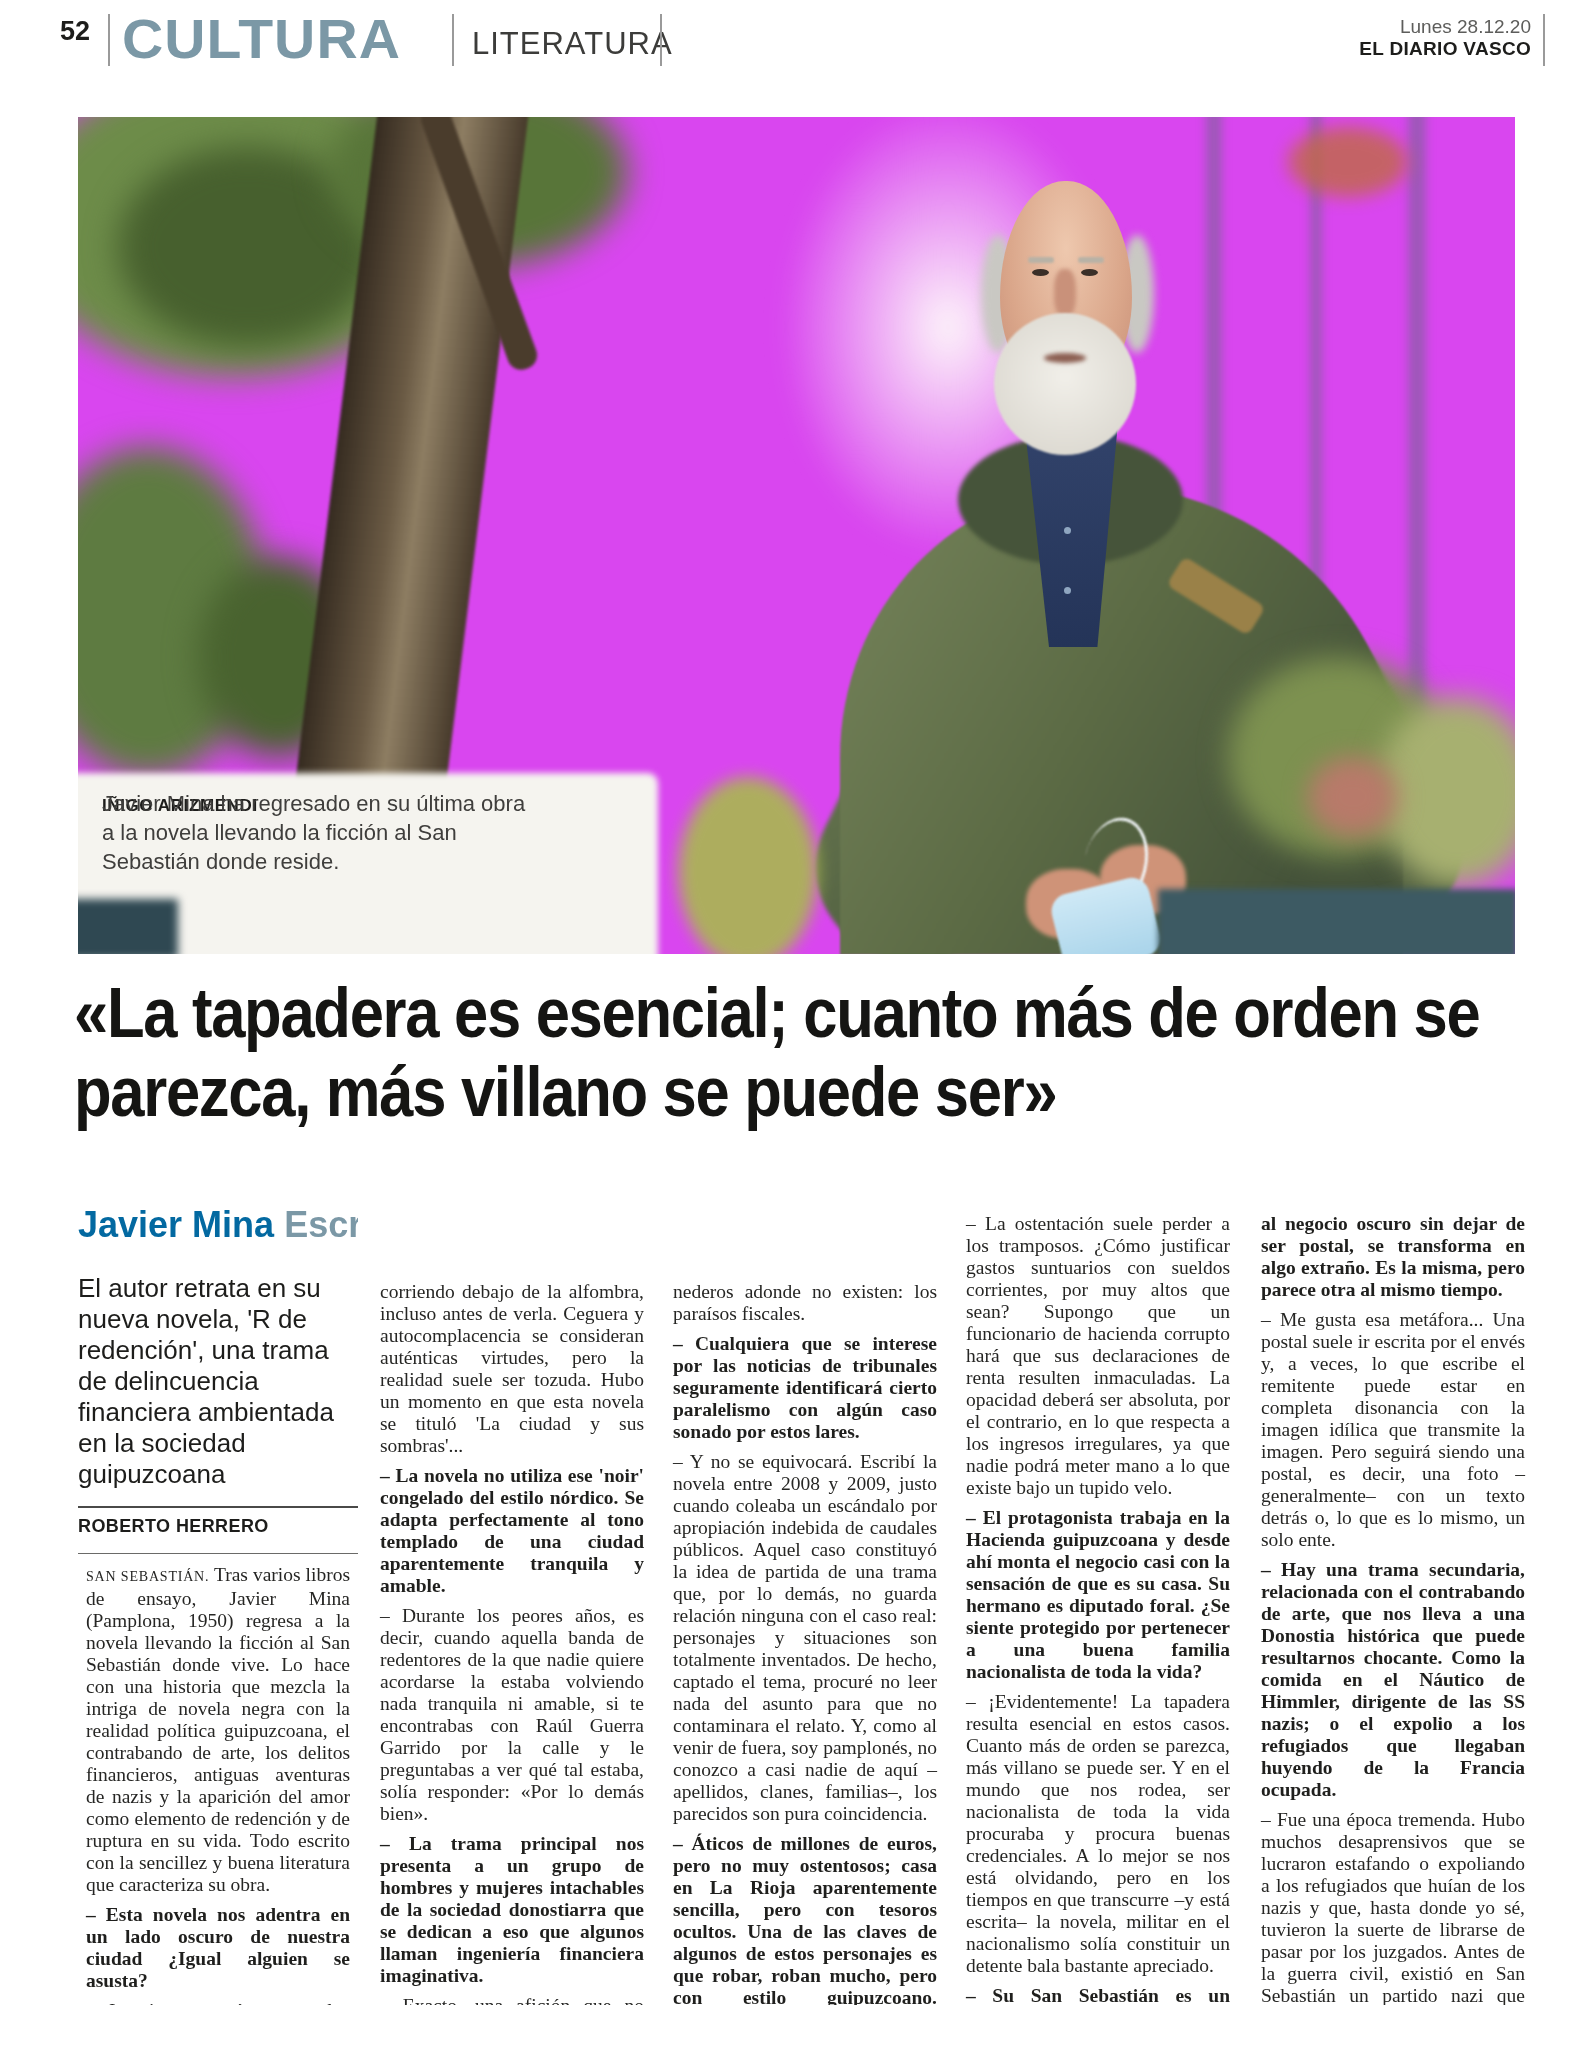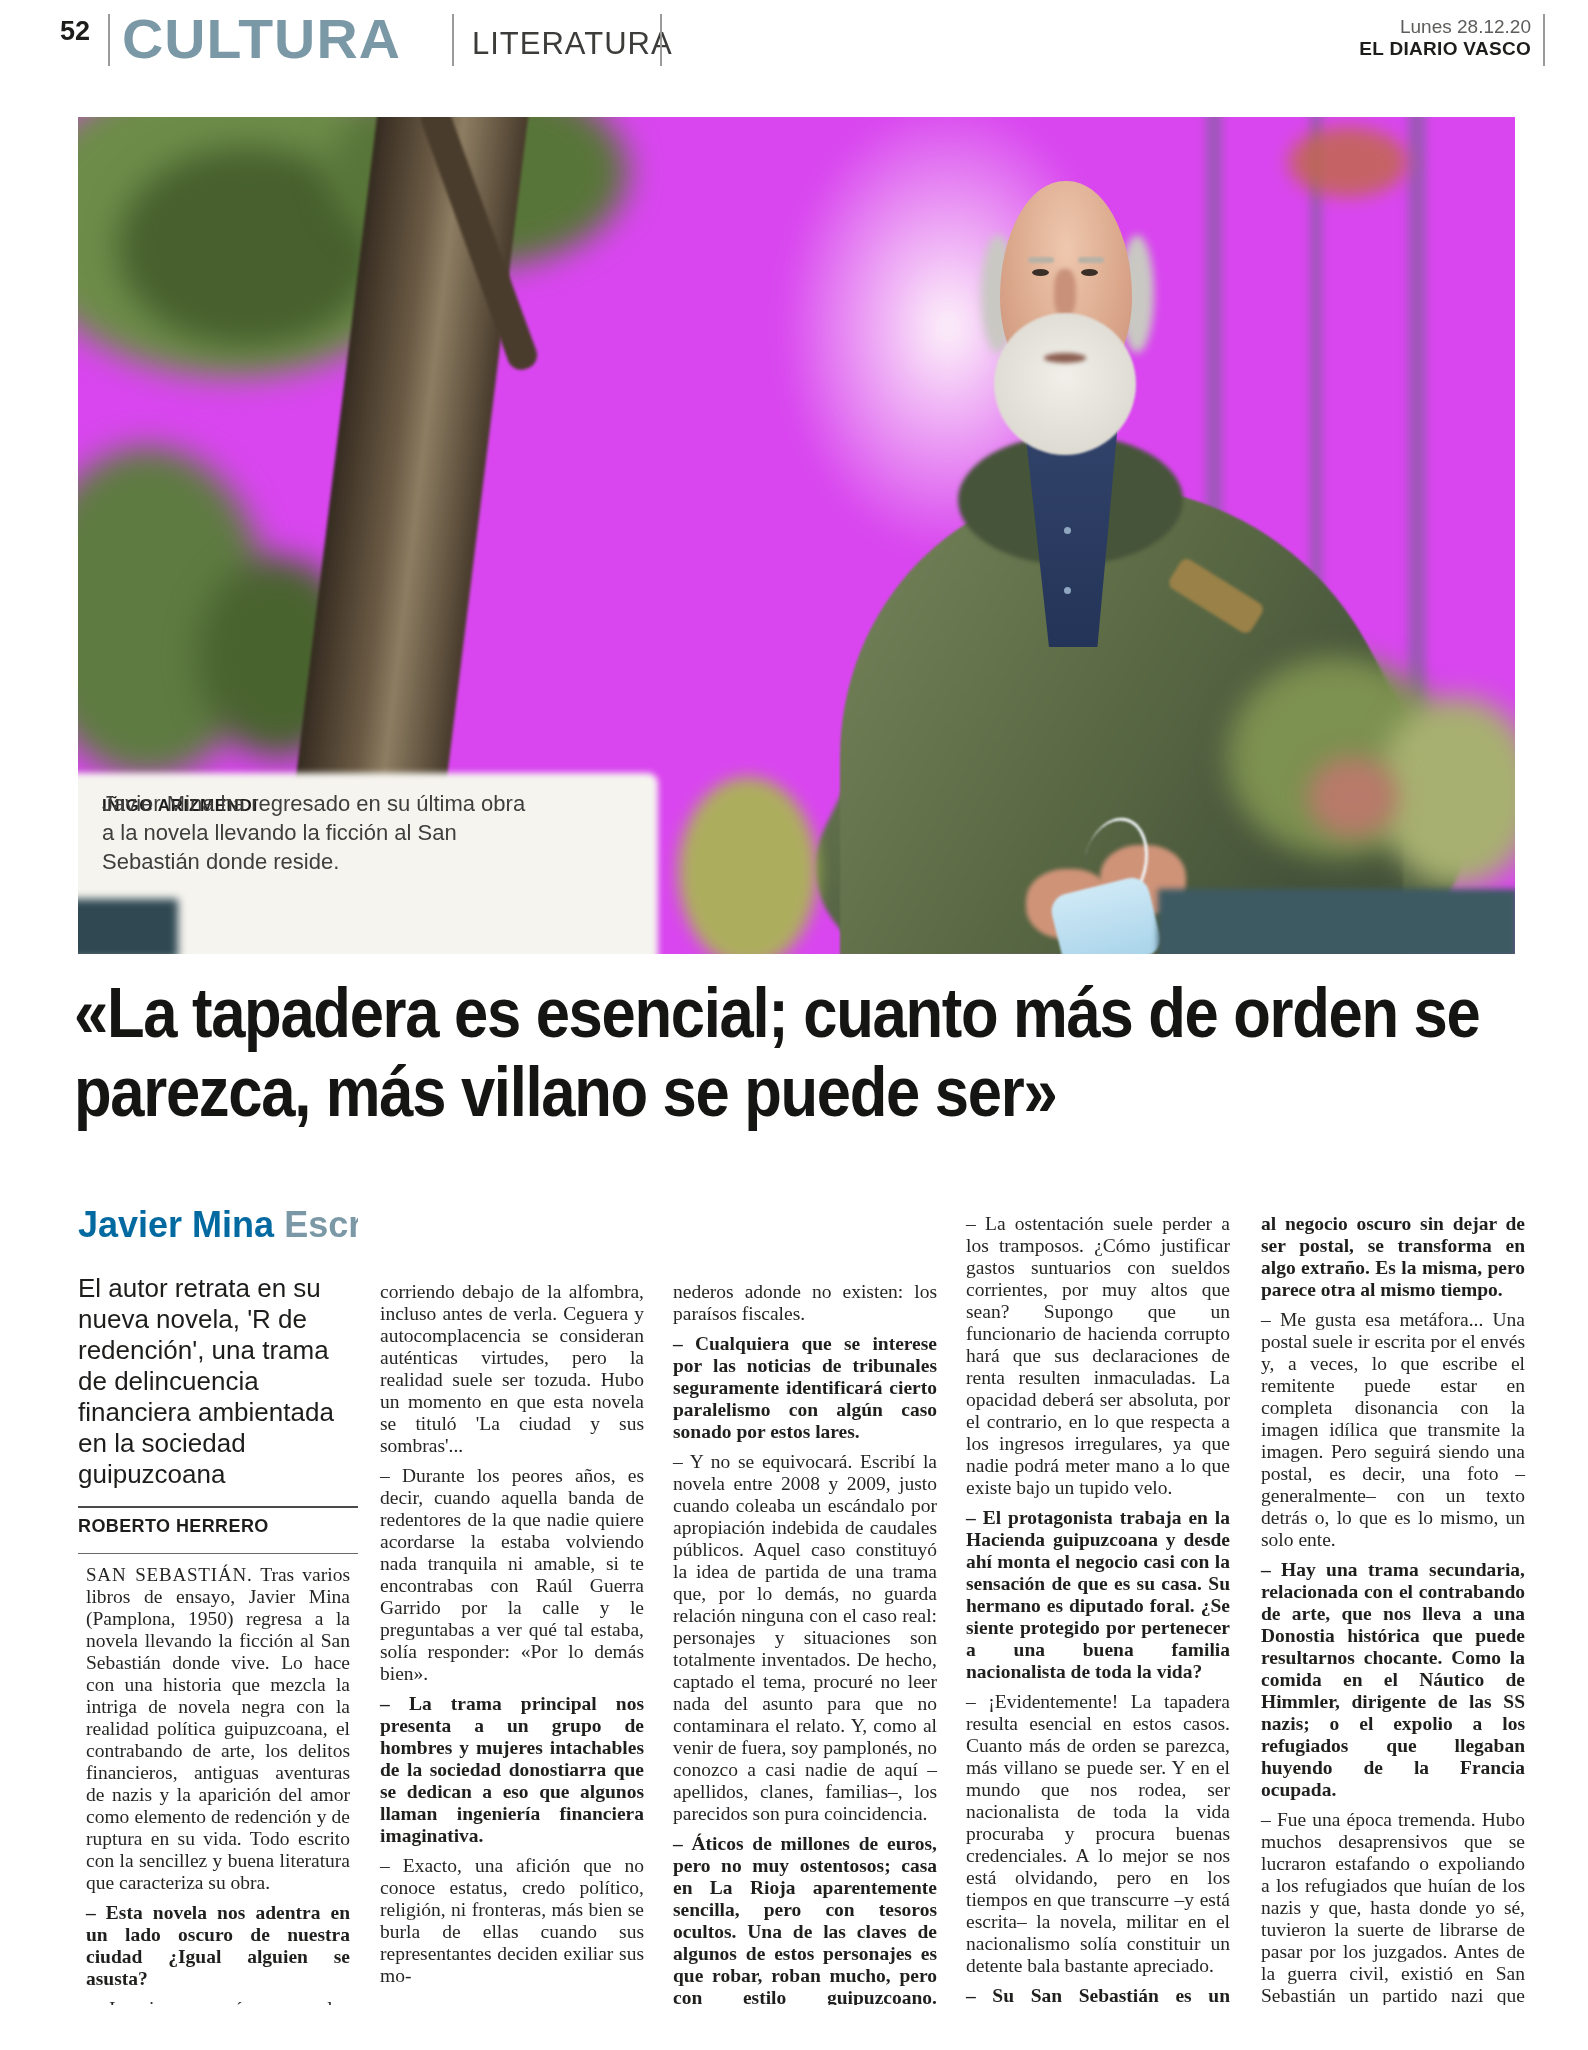--- a/index.html
+++ b/index.html
@@ -112,21 +112,21 @@
   .byline .name{color:#0369a1;} .byline .role{color:#7b98a6;}
   .lead{margin:28px 0 0 0;font-size:26px;line-height:31px;color:#1d1d1b;}
   .rule{height:2px;background:#4a4a48;margin:16px 0 0 0;}
   .rule.thin{height:1px;background:#6a6a68;}
   .author{margin-top:8px;font-size:18px;font-weight:bold;letter-spacing:.4px;color:#1d1d1b;}
   .body{font-family:"Liberation Serif","DejaVu Serif",serif;font-size:19.5px;line-height:22px;
         color:#262624;text-align:justify;hyphens:auto;-webkit-hyphens:auto;}
   .c0 .body{margin-top:10px;}
   .body p{margin:8px;}
   .body p.question{font-weight:bold;color:#1f1f1d;}
-  .dateline{font-size:19px;letter-spacing:.8px;}
+  .dateline{font-size:14px;letter-spacing:.8px;}
 </style>
 </head>
 <body>
 
 <div class="header">
   <div class="hnum">52</div>
   <div class="hdiv d1"></div>
   <div class="hsection">CULTURA</div>
   <div class="hdiv d2"></div>
   <div class="hsub">LITERATURA</div>
@@ -206,20 +206,21 @@
     <div class="body">
         <p class="answer"><span class="dateline">SAN SEBASTIÁN.</span> Tras varios libros de ensayo, Javier Mina (Pamplona, 1950) regresa a la novela llevando la ficción al San Sebastián donde vive. Lo hace con una historia que mezcla la intriga de novela negra con la realidad política guipuzcoana, el contrabando de arte, los delitos financieros, antiguas aventuras de nazis y la aparición del amor como elemento de redención y de ruptura en su vida. Todo escrito con la sencillez y buena literatura que caracteriza su obra.</p>
         <p class="question">– Esta novela nos adentra en un lado oscuro de nuestra ciudad ¿Igual alguien se asusta?</p>
         <p class="answer">– Imagino que sí, porque los humanos tendemos a creer que vivimos en el mejor de los mundos posibles, aun sin leer a Voltaire, y deseamos que la basura se meta</p>
       </div>
   </div>
 
   <div class="col c1">
     <div class="body">
         <p class="answer">corriendo debajo de la alfombra, incluso antes de verla. Ceguera y autocomplacencia se consideran auténticas virtudes, pero la realidad suele ser tozuda. Hubo un momento en que esta novela se tituló 'La ciudad y sus sombras'...</p>
+        <p class="question">– La novela no utiliza ese 'noir' congelado del estilo nórdico. Se adapta perfectamente al tono templado de una ciudad aparentemente tranquila y amable.</p>
         <p class="answer">– Durante los peores años, es decir, cuando aquella banda de redentores de la que nadie quiere acordarse la estaba volviendo nada tranquila ni amable, si te encontrabas con Raúl Guerra Garrido por la calle y le preguntabas a ver qué tal estaba, solía responder: «Por lo demás bien».</p>
         <p class="question">– La trama principal nos presenta a un grupo de hombres y mujeres intachables de la sociedad donostiarra que se dedican a eso que algunos llaman ingeniería financiera imaginativa.</p>
         <p class="answer">– Exacto, una afición que no conoce estatus, credo político, religión, ni fronteras, más bien se burla de ellas cuando sus representantes deciden exiliar sus mo-</p>
       </div>
   </div>
 
   <div class="col c2">
     <div class="body">
         <p class="answer">nederos adonde no existen: los paraísos fiscales.</p>
         <p class="question">– Cualquiera que se interese por las noticias de tribunales seguramente identificará cierto paralelismo con algún caso sonado por estos lares.</p>

